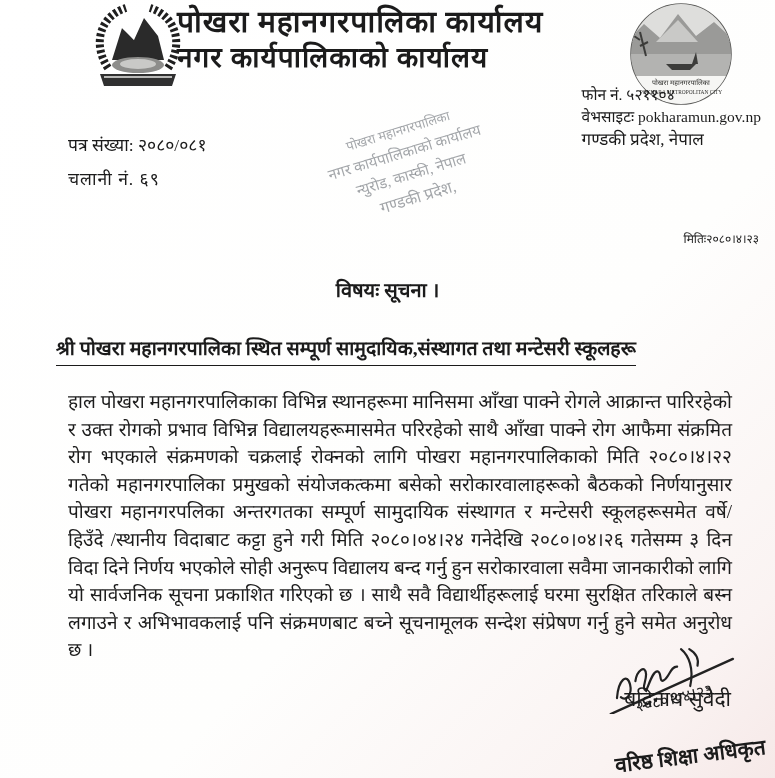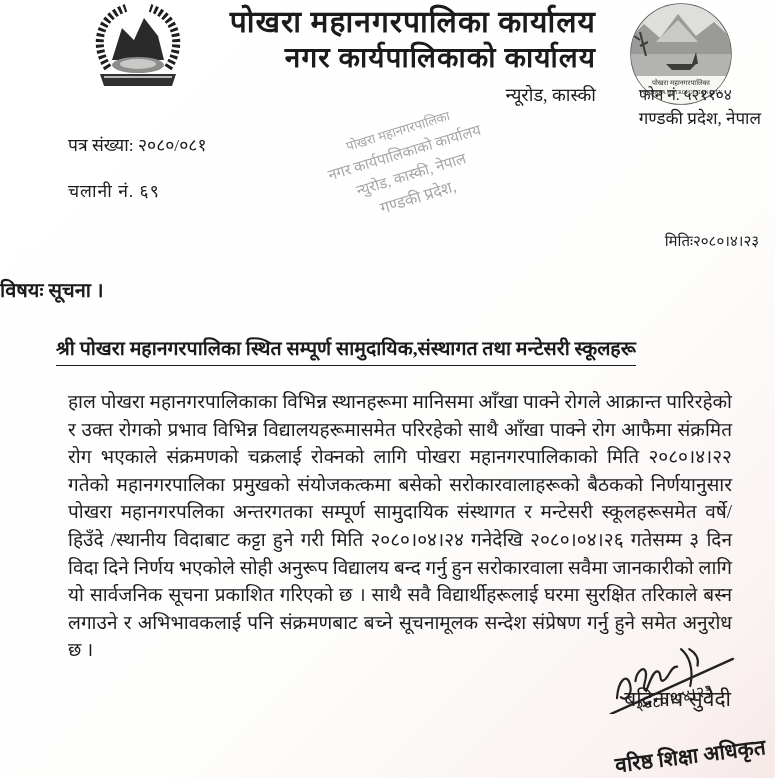--- a/index.html
+++ b/index.html
@@ -9,44 +9,44 @@
     width:775px; height:778px;
     margin:0 auto;
     background:linear-gradient(135deg,#ffffff 0%,#fefefd 60%,#faf3f2 88%,#f6e9e8 100%);
     font-family:"Liberation Serif","DejaVu Sans",serif;
     color:#1b1b1b;
     overflow:hidden;
   }
   
   .emblem-left { position:absolute; left:84px; top:2px; width:108px; height:96px; }
   .emblem-right { position:absolute; left:626px; top:2px; width:110px; height:110px; }
-  .head-center { position:absolute; left:186px; top:4px; width:410px; text-align:right; }
+  .head-center { position:absolute; left:177px; top:4px; width:410px; text-align:left; }
   .title1 { font-size:30px; font-weight:bold; letter-spacing:1px; line-height:36px; white-space:nowrap; }
   .title2 { font-size:28px; font-weight:bold; letter-spacing:1px; line-height:36px; white-space:nowrap; }
   .addr   { font-size:18px; line-height:26px; margin-top:6px; }
   .branch { font-size:15px; line-height:20px; }
   .contacts { position:absolute; right:14px; top:84px; text-align:left; font-size:15.5px; line-height:21.5px; }
   .contacts .prov { font-size:17px; margin-top:2px; }
   
   .stamp {
     position:absolute; left:278px; top:118px; width:260px;
     transform:rotate(-17deg);
     text-align:center;
     color:rgba(88,92,100,0.55);
     font-size:15px; line-height:23px;
     pointer-events:none;
   }
   .stamp .s0 { font-size:13px; }
   .stamp .s3 { font-size:16px; }
   
   .meta-left { position:absolute; left:68px; top:128px; font-size:17.5px; line-height:34px; }
-  .chalani-no { letter-spacing:1px;margin-top:12px; }
-  .date-line { position:absolute; right:16px; top:230px; font-size:15px; }
+  .chalani-no { letter-spacing:1px; }
+  .date-line { position:absolute; right:16px; top:230px; font-size:12px; }
   
-  .subject { position:absolute; left:0; top:276px; width:100%; font-size:20px; font-weight:bold; }
+  .subject { position:absolute; left:0; top:276px; width:100%; text-align:center; font-size:20px; font-weight:bold; }
   .addressee {
     position:absolute; left:56px; top:334px;
     font-size:19.5px; font-weight:bold;
     border-bottom:1.8px solid #1b1b1b; padding-bottom:4px;
     white-space:nowrap;
   }
   .body-text {
     position:absolute; left:56px; top:388px; width:664px;
     font-size:19px; line-height:27.6px;
     text-align:justify;
@@ -73,21 +73,20 @@
     <ellipse cx="54" cy="63" rx="26" ry="8" fill="#8d8d8b"></ellipse>
     <ellipse cx="54" cy="62" rx="18" ry="5" fill="#c9c9c7"></ellipse>
 
     <path d="M16,72 L92,72 L88,84 L20,84 Z" fill="#303030"></path>
     <path d="M20,75 L88,75" stroke="#e8e8e6" stroke-width="1.6"></path>
   </svg>
 
   <div class="head-center">
     <div class="title1">पोखरा महानगरपालिका कार्यालय</div>
     <div class="title2">नगर कार्यपालिकाको कार्यालय</div>
-    <div class="addr">न्यूरोड, कास्की</div>
   </div>
 
   <svg class="emblem-right" viewBox="0 0 110 110" aria-hidden="true">
     <defs>
         <clipPath id="cclip">
           <circle cx="55" cy="52" r="50"></circle>
         </clipPath>
       </defs>
     <circle cx="55" cy="52" r="50" fill="#ececea" stroke="#5a5a58" stroke-width="1.5"></circle>
     <g clip-path="url(#cclip)">
@@ -99,20 +98,21 @@
       <path d="M70,50 L72,62 L66,62 Z" fill="#3c3c3a"></path>
       <path d="M14,30 L20,54 M14,38 L8,34 M14,44 L22,40" stroke="#3c3c3a" stroke-width="2" fill="none"></path>
       <rect x="0" y="74" width="110" height="36" fill="#f6f6f4"></rect>
     </g>
     <text x="55" y="83" text-anchor="middle" font-size="7" fill="#2e2e2c">पोखरा महानगरपालिका</text>
     <text x="55" y="92" text-anchor="middle" font-size="5.4" fill="#2e2e2c">POKHARA METROPOLITAN CITY</text>
   </svg>
 
   <div class="contacts">
     <div>फोन नं. ५२११०४</div>
+    <div>वेभसाइटः pokharamun.gov.np</div>
     <div class="prov">गण्डकी प्रदेश, नेपाल</div>
   </div>
 
   <div class="stamp">
     <div class="s0">पोखरा महानगरपालिका</div>
     <div class="s1">नगर कार्यपालिकाको कार्यालय</div>
     <div class="s2">न्युरोड, कास्की, नेपाल</div>
     <div class="s3">गण्डकी प्रदेश,</div>
   </div>
 

